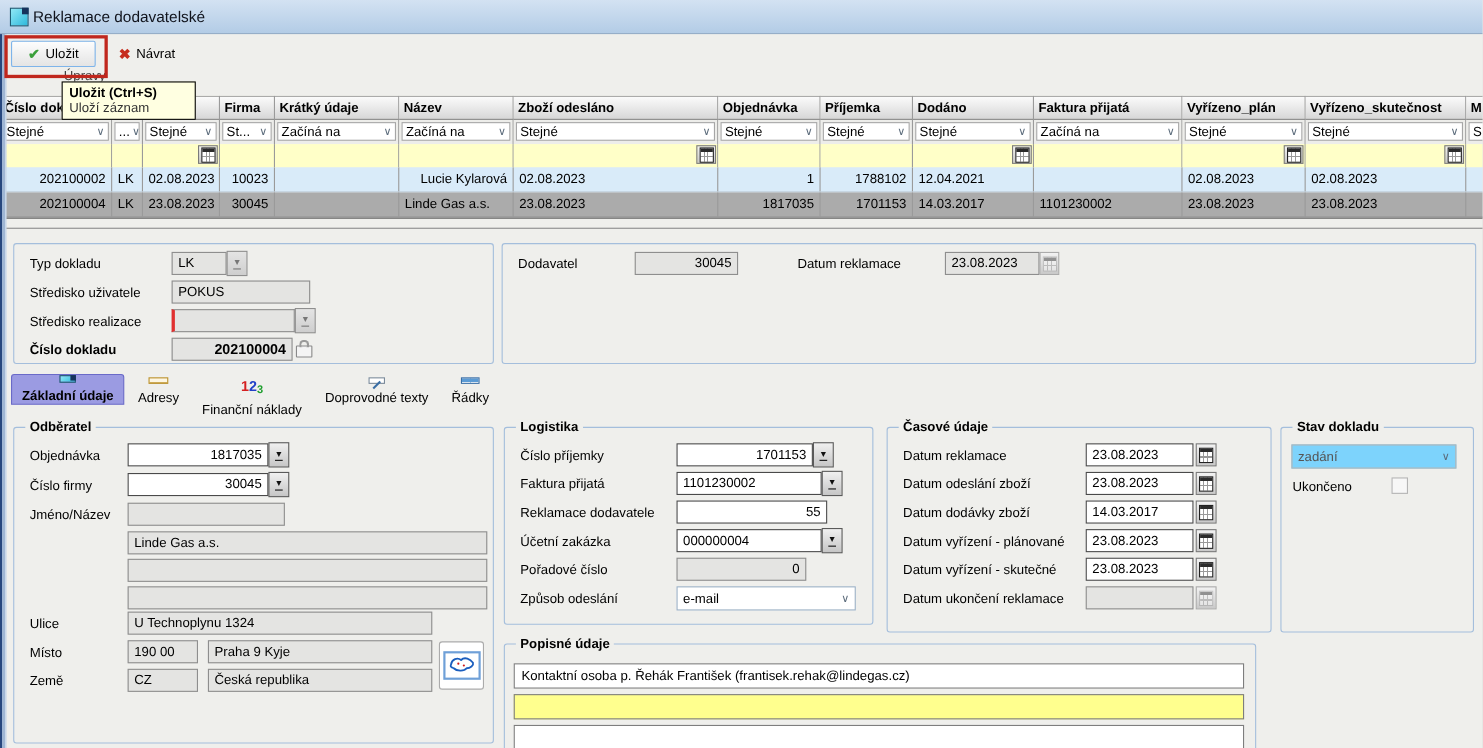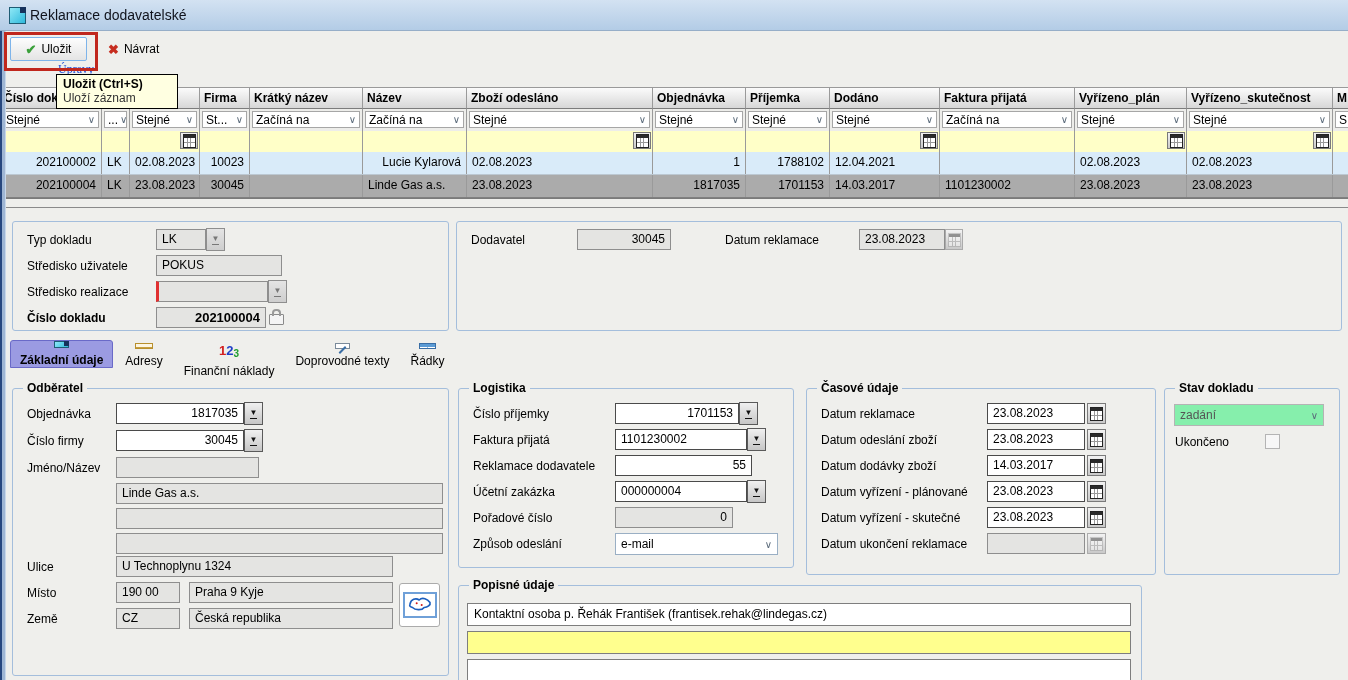--- a/index.html
+++ b/index.html
@@ -17,21 +17,21 @@
   
   .toolbar{position:absolute;left:6px;top:31px;right:0;height:56px;background:#EFEFEC;}
   .btn-save{position:absolute;left:4px;top:6px;width:77px;height:24px;display:flex;align-items:center;gap:5px;
       justify-content:center;background:linear-gradient(#FDFDFD,#E4E4E4);border:1px solid #7EB4EA;border-radius:2px;
       font:12px "Liberation Sans",sans-serif;cursor:pointer;}
   .btn-back{position:absolute;left:96px;top:6px;height:24px;display:flex;align-items:center;gap:5px;
       background:transparent;border:none;font:12px "Liberation Sans",sans-serif;cursor:pointer;}
   .check-icon{color:#3BA03B;font-size:13px;font-weight:bold;}
   .x-icon{color:#C62D1F;font-size:13px;font-weight:bold;}
   .red-box{position:absolute;left:-2px;top:1px;width:88px;height:33px;border:3px solid #C0271D;z-index:12;pointer-events:none;}
-  .menu-upravy{position:absolute;left:52px;top:31px;color:#1d4ed8;font-family:Liberation Serif, serif;}
+  .menu-upravy{position:absolute;left:52px;top:31px;color:#404040;}
   
   .tooltip{position:absolute;left:56px;top:74px;width:108px;background:#FFFFE1;border:1px solid #000;
       padding:2px 6px 3px 6px;z-index:60;}
   .tt-title{font-weight:bold;white-space:nowrap;}
   .tt-body{white-space:nowrap;color:#333;}
   
   .grid{position:absolute;left:0;top:87px;width:1348px;overflow:hidden;z-index:2;border-bottom:1px solid #7A7A7A;}
   .grow{display:flex;width:1400px;}
   .th{box-sizing:border-box;height:22px;line-height:19px;padding:1px 4px;font-weight:bold;white-space:nowrap;overflow:hidden;
       background:linear-gradient(#FBFBFB,#D7D7D7);border-right:1px solid #9A9A9A;border-top:1px solid #9A9A9A;border-bottom:1px solid #7C7C7C;}
@@ -67,21 +67,21 @@
   .lbl{position:absolute;white-space:nowrap;}
   .lbl.b{font-weight:bold;}
   .field{position:absolute;box-sizing:border-box;height:21px;line-height:19px;padding:0 5px;
       background:#E4E4E2;border:1px solid #8E8E8E;white-space:nowrap;overflow:hidden;}
   .field.white{background:#fff;border-color:#4A4A4A;}
   .field.right{text-align:right;}
   .field.redmark{border-left:3px solid #E03030;}
   .field.bold{font-weight:bold;font-size:13px;}
   .flatcombo{position:absolute;box-sizing:border-box;height:22px;background:#fff;border:1px solid #9AAFC4;
       display:flex;align-items:center;justify-content:space-between;padding:0 5px;cursor:pointer;}
-  .flatcombo.dis{color:#555;border-color:#B4B4B4;background:#86efac;}
+  .flatcombo.dis{color:#555;border-color:#B4B4B4;background:#7dd3fc;}
   .lock{position:absolute;width:13px;height:9px;background:#F4F4F4;border:1px solid #8A8A8A;border-radius:1px;}
   .lock::before{content:"";position:absolute;top:-6px;left:2px;width:5px;height:5px;border:2px solid #9A9A9A;
       border-bottom:none;border-radius:4px 4px 0 0;}
   .checkbox{position:absolute;width:13px;height:13px;background:#F7F7F7;border:1px solid #B4B4B4;}
   
   .tabs{position:absolute;left:10px;top:341px;height:27px;display:flex;gap:3px;align-items:flex-end;z-index:2;}
   .tab{display:flex;align-items:center;gap:5px;height:25px;padding:0 9px;cursor:pointer;white-space:nowrap;flex-direction:column;}
   .tab.active{background:#9B9BE2;border:1px solid #6A6AC8;border-radius:3px 3px 0 0;font-weight:bold;height:26px;}
   .ico-doc{position:relative;width:13px;height:13px;background:linear-gradient(135deg,#8FE8F6,#2FB9DC);border:1px solid #1E5C74;}
   .ico-doc::after{content:"";position:absolute;top:-1px;right:-1px;width:5px;height:5px;background:#16325C;}
@@ -134,21 +134,21 @@
     <div class="tt-title">Uložit (Ctrl+S)</div>
     <div class="tt-body">Uloží záznam</div>
   </div>
 
   <div class="grid">
     <div class="grow">
         <div class="th" style="width: 102px;">Číslo dokladu</div>
         <div class="th" style="width: 28px;"></div>
         <div class="th" style="width: 70px;">Datum</div>
         <div class="th" style="width: 50px;">Firma</div>
-        <div class="th" style="width: 113px;">Krátký název</div>
+        <div class="th" style="width: 113px;">Krátký údaje</div>
         <div class="th" style="width: 104px;">Název</div>
         <div class="th" style="width: 186px;">Zboží odesláno</div>
         <div class="th" style="width: 93px;">Objednávka</div>
         <div class="th" style="width: 84px;">Příjemka</div>
         <div class="th" style="width: 110px;">Dodáno</div>
         <div class="th" style="width: 135px;">Faktura přijatá</div>
         <div class="th" style="width: 112px;">Vyřízeno_plán</div>
         <div class="th" style="width: 146px;">Vyřízeno_skutečnost</div>
         <div class="th" style="width: 60px;">M</div>
       </div>

